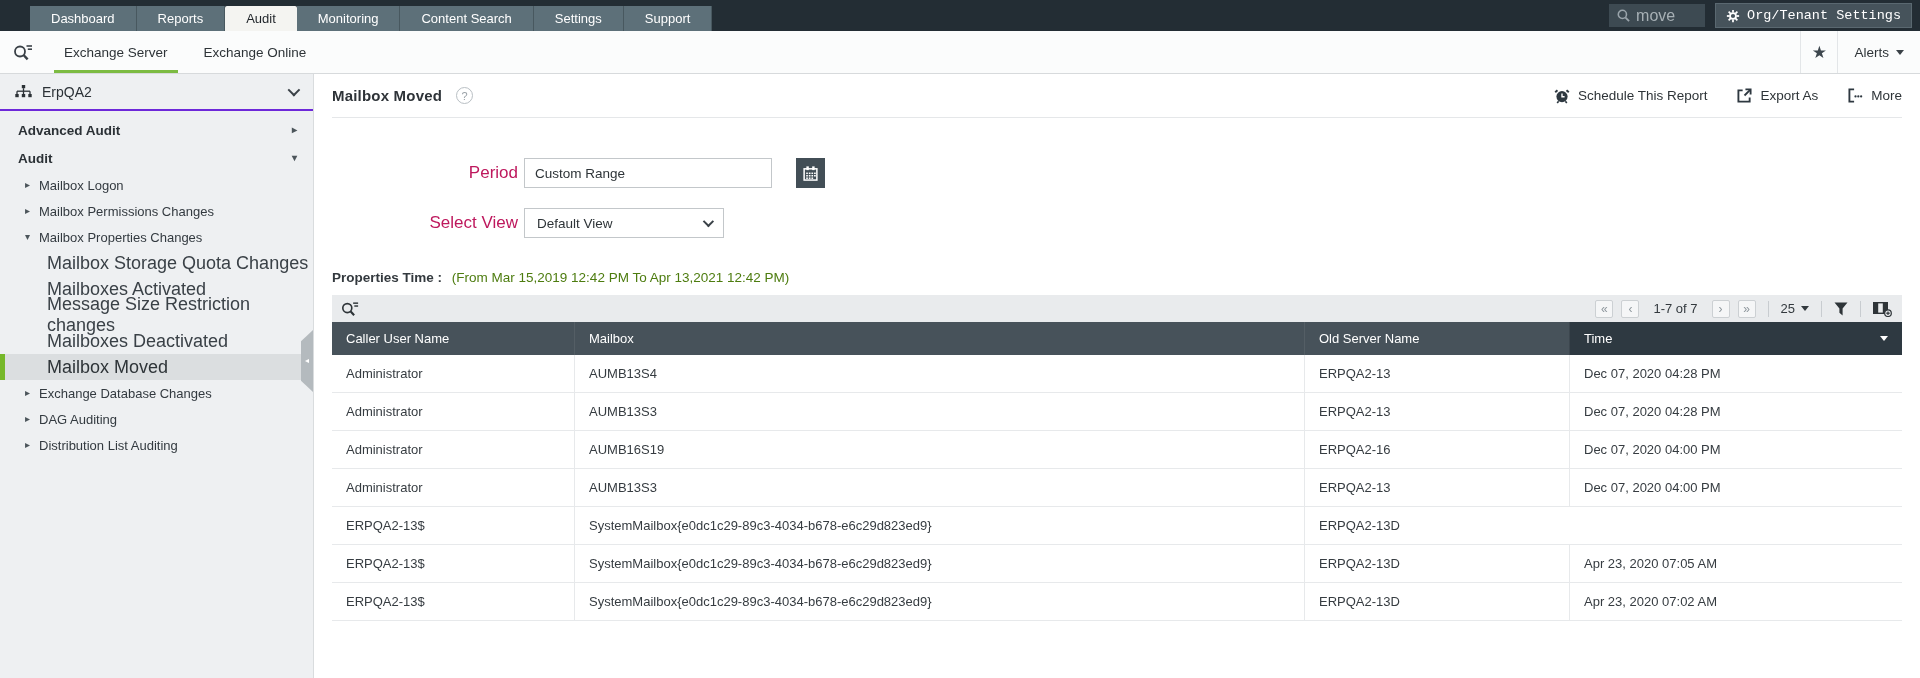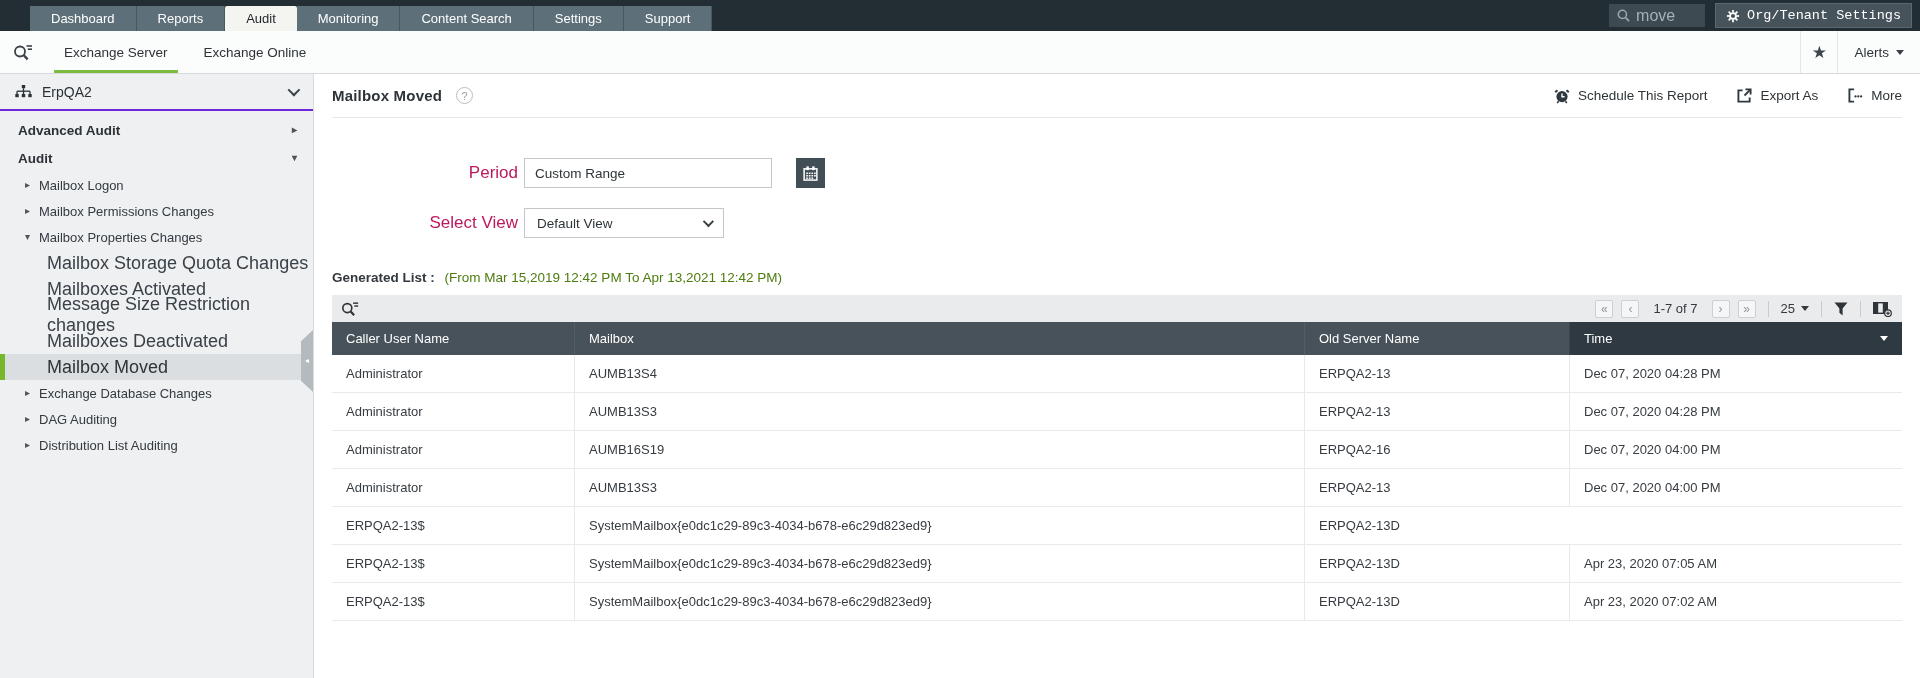--- a/index.html
+++ b/index.html
@@ -349,21 +349,21 @@
 
     <div class="form-row">
       <span class="form-label">Select View</span>
       <div class="select-box">
         <span>Default View</span>
         <span class="sel-chevron"></span>
       </div>
     </div>
 
     <div class="generated">
-      <span class="g-label">Generated List :</span>
+      <span class="g-label">Properties Time :</span>
       <span class="g-range">(From Mar 15,2019 12:42 PM To Apr 13,2021 12:42 PM)</span>
     </div>
 
     <div class="table-wrap">
       <div class="table-toolbar">
         <div class="tb-search">
           <svg width="18" height="16" viewBox="0 0 20 17">
               <circle cx="7" cy="7.5" r="5" fill="none" stroke="#2e3438" stroke-width="1.8"></circle>
               <line x1="10.8" y1="11.3" x2="14.6" y2="15.4" stroke="#2e3438" stroke-width="2.4"></line>
               <line x1="13.5" y1="2" x2="19" y2="2" stroke="#2e3438" stroke-width="1.6"></line>

